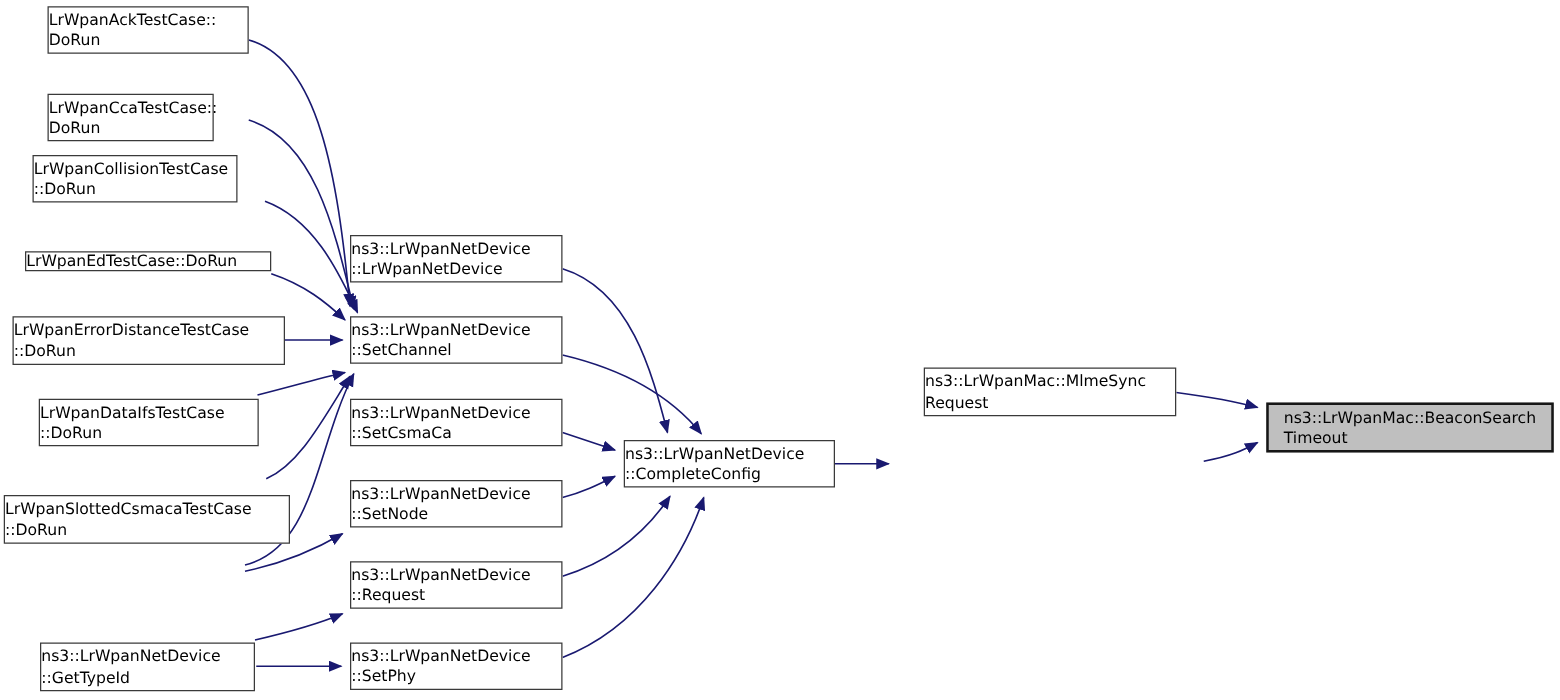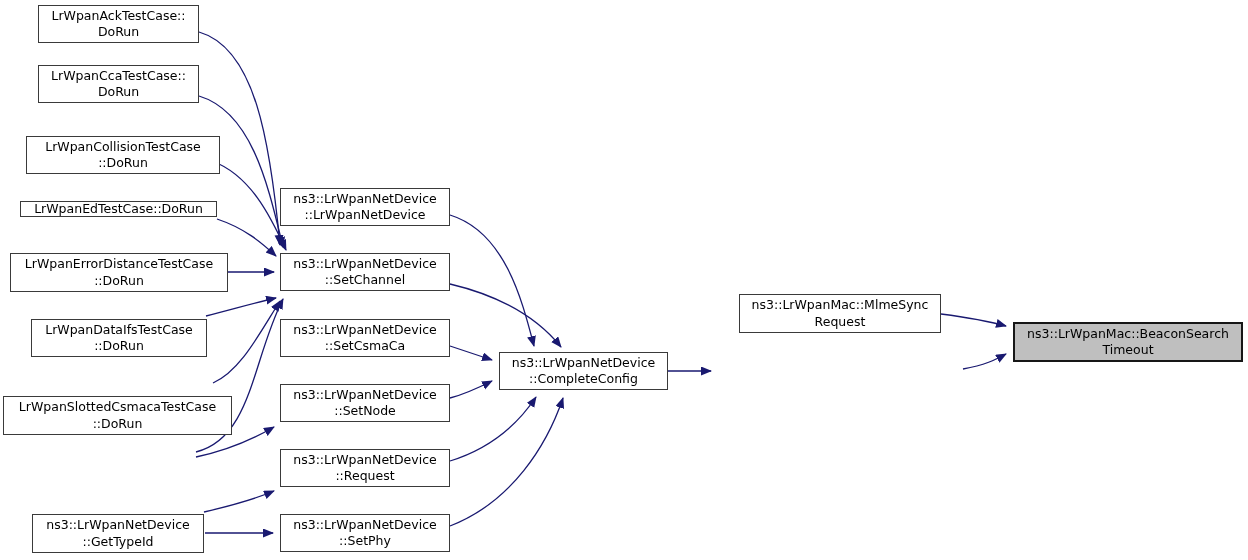--- a/index.html
+++ b/index.html
@@ -21,21 +21,21 @@
   #edges{position:absolute;left:0;top:0;width:1248px;height:560px;}
   #edges path.edge{fill:none;stroke:var(--edge-color);stroke-width:1.3px;}
   #arrow path{fill:var(--edge-color);}
   .node{
     position:absolute;
     box-sizing:border-box;
     background:var(--node-fill);
     border:1.5px solid var(--node-border);
     color:var(--text-color);
     display:flex;flex-direction:column;
-    align-items:center;justify-content:center;
+    align-items:flex-start;justify-content:center;
     text-align:center;
     font-size:12.5px;line-height:16.5px;
     white-space:nowrap;
     cursor:pointer;
   }
   .node.highlight{
     background:var(--highlight-fill);
     border:2px solid #161616;
     cursor:default;
   }
@@ -68,25 +68,25 @@
       <path d="M 450,461 C 495,447 520,421 536,397" class="edge" marker-end="url(#arrow)"></path>
       <path d="M 450,526 C 512,502 547,445 563,398" class="edge" marker-end="url(#arrow)"></path>
       <path d="M 668,371 L 711,371" class="edge" marker-end="url(#arrow)"></path>
       <path d="M 941,314 C 972,318 988,321 1006,326" class="edge" marker-end="url(#arrow)"></path>
       <path d="M 963,369 C 985,365 995,360 1006,354" class="edge" marker-end="url(#arrow)"></path>
     </svg>
 <div class="node" style="left: 38px; top: 5px; width: 161px; height: 38px;">
       <div>LrWpanAckTestCase::</div>
       <div>DoRun</div>
     </div>
-    <div class="node" style="left: 38px; top: 65px; width: 161px; height: 38px;">
+    <div class="node" style="left: 38px; top: 75px; width: 133px; height: 38px;">
       <div>LrWpanCcaTestCase::</div>
       <div>DoRun</div>
     </div>
-    <div class="node" style="left: 26px; top: 136px; width: 194px; height: 38px;">
+    <div class="node" style="left: 26px; top: 124px; width: 164px; height: 38px;">
       <div>LrWpanCollisionTestCase</div>
       <div>::DoRun</div>
     </div>
     <div class="node" style="left: 20px; top: 201px; width: 197px; height: 16px;">
       <div>LrWpanEdTestCase::DoRun</div>
     </div>
     <div class="node" style="left: 10px; top: 253px; width: 218px; height: 39px;">
       <div>LrWpanErrorDistanceTestCase</div>
       <div>::DoRun</div>
     </div>
@@ -127,17 +127,17 @@
       <div>::SetPhy</div>
     </div>
     <div class="node" style="left: 499px; top: 352px; width: 169px; height: 38px;">
       <div>ns3::LrWpanNetDevice</div>
       <div>::CompleteConfig</div>
     </div>
     <div class="node" style="left: 739px; top: 294px; width: 202px; height: 39px;">
       <div>ns3::LrWpanMac::MlmeSync</div>
       <div>Request</div>
     </div>
-    <div class="node highlight" style="left: 1013px; top: 322px; width: 230px; height: 40px;">
+    <div class="node highlight" style="left: 1013px; top: 322px; width: 230px; height: 40px; padding-left: 12px;">
       <div>ns3::LrWpanMac::BeaconSearch</div>
       <div>Timeout</div>
     </div>
   </div>
 
 </body></html>

